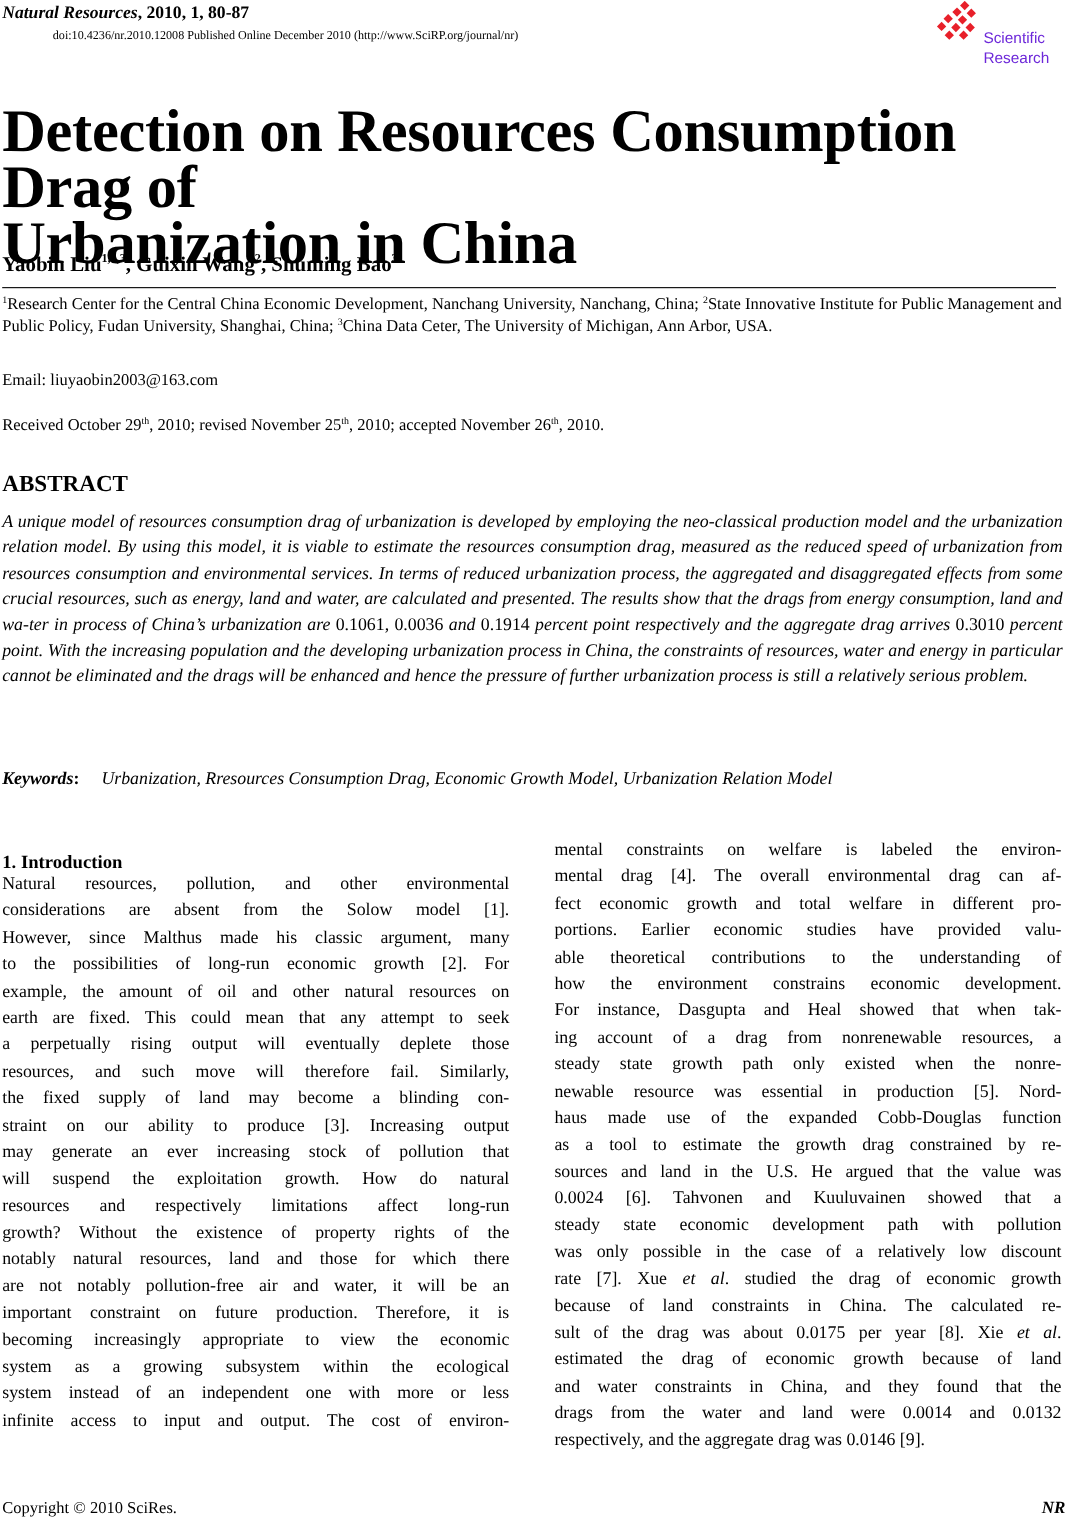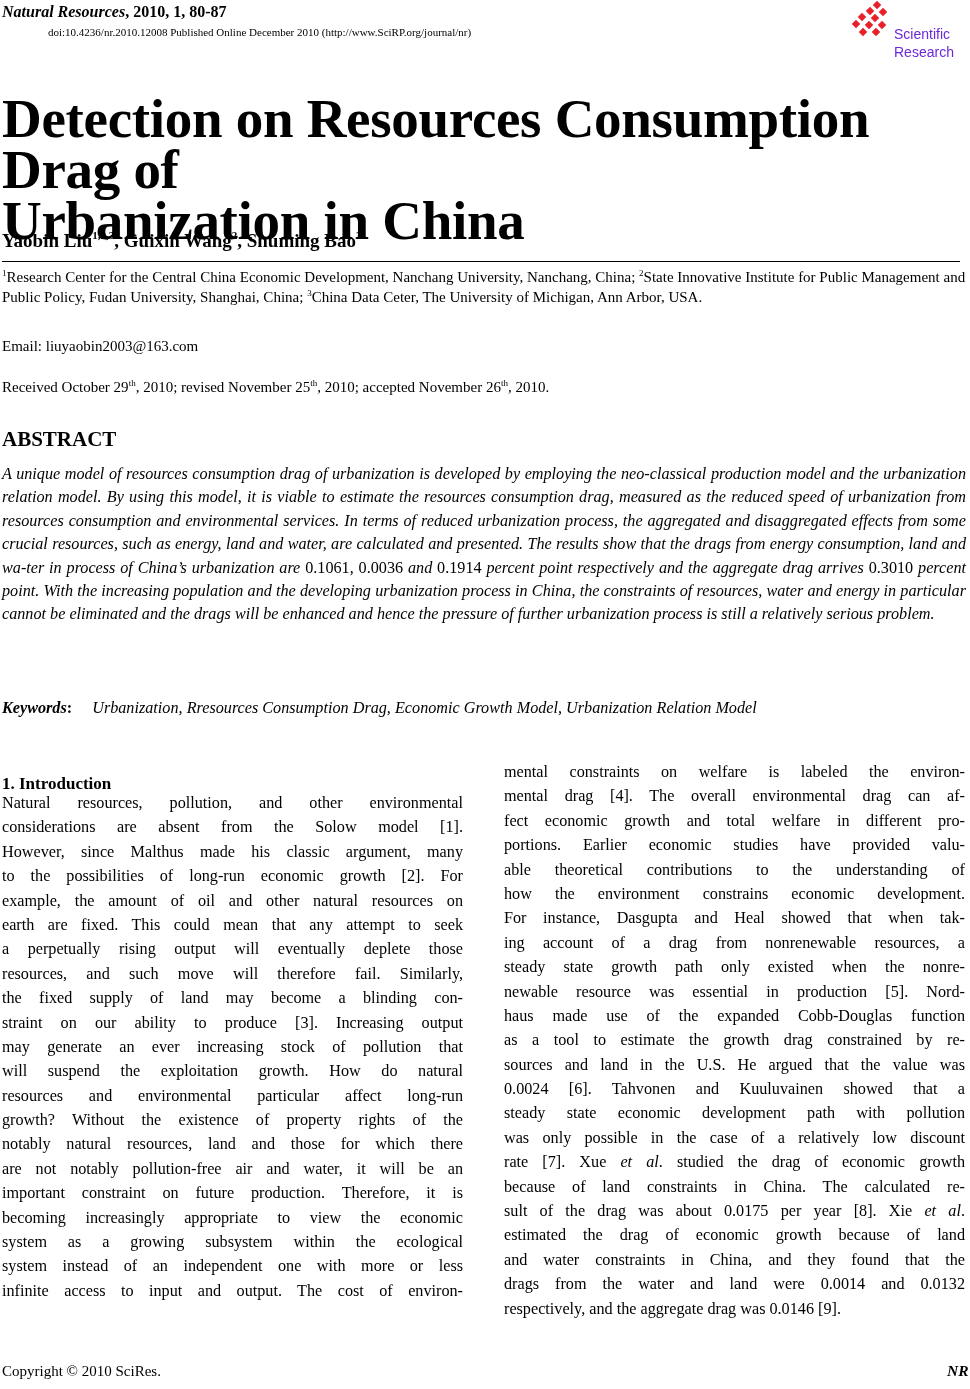--- a/index.html
+++ b/index.html
@@ -101,21 +101,21 @@
   <span class="line">However, since Malthus made his classic argument, many</span>
   <span class="line">to the possibilities of long-run economic growth [2]. For</span>
   <span class="line">example, the amount of oil and other natural resources on</span>
   <span class="line">earth are fixed. This could mean that any attempt to seek</span>
   <span class="line">a perpetually rising output will eventually deplete those</span>
   <span class="line">resources, and such move will therefore fail. Similarly,</span>
   <span class="line">the fixed supply of land may become a blinding con-</span>
   <span class="line">straint on our ability to produce [3]. Increasing output</span>
   <span class="line">may generate an ever increasing stock of pollution that</span>
   <span class="line">will suspend the exploitation growth. How do natural</span>
-  <span class="line">resources and environmental particular affect long-run</span>
+  <span class="line">resources and respectively limitations affect long-run</span>
   <span class="line">growth? Without the existence of property rights of the</span>
   <span class="line">notably natural resources, land and those for which there</span>
   <span class="line">are not notably pollution-free air and water, it will be an</span>
   <span class="line">important constraint on future production. Therefore, it is</span>
   <span class="line">becoming increasingly appropriate to view the economic</span>
   <span class="line">system as a growing subsystem within the ecological</span>
   <span class="line">system instead of an independent one with more or less</span>
   <span class="line">infinite access to input and output. The cost of environ-</span>
 </div>
 

